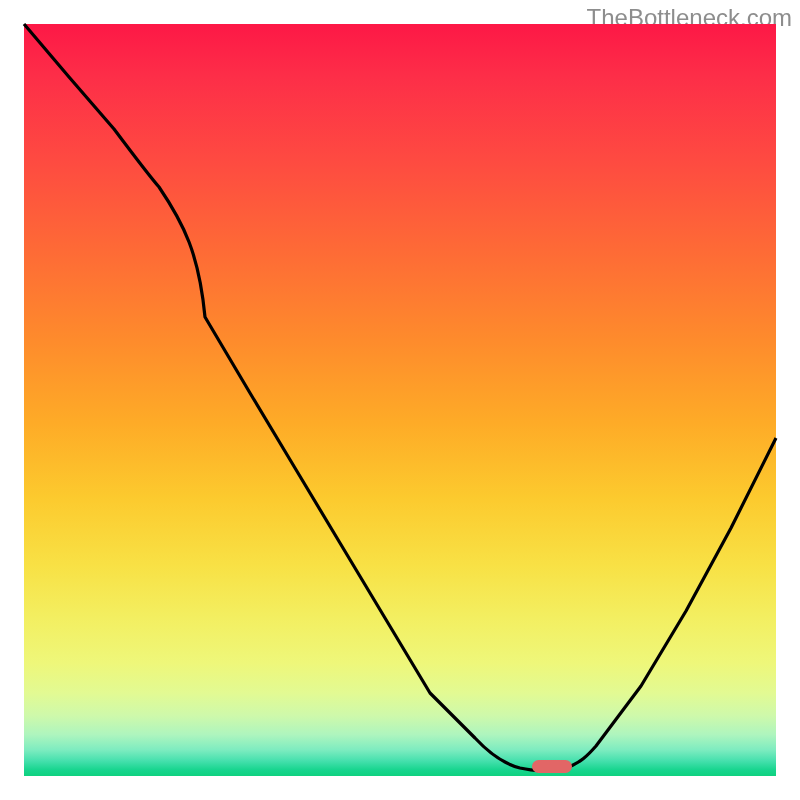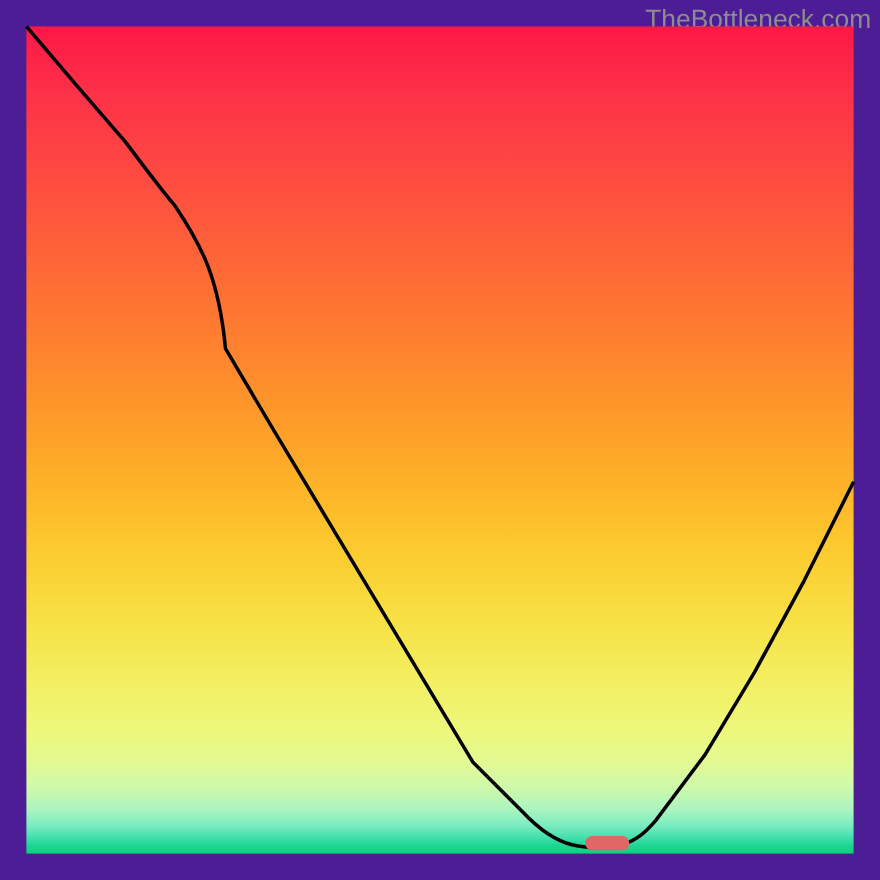--- a/index.html
+++ b/index.html
@@ -9,21 +9,21 @@
     height: 800px;
     background: #000;
     overflow: hidden;
   }
   .frame {
     position: absolute;
     left: 0;
     top: 0;
     width: 800px;
     height: 800px;
-    background: #4c1d95;
+    background: #ffffff;
     text-decoration: underline;
   }
   .watermark {
     position: absolute;
     top: 4px;
     right: 8px;
     color: #8d8d8d;
     font-family: Arial, Helvetica, sans-serif;
     font-size: 24px;
     font-weight: 400;

